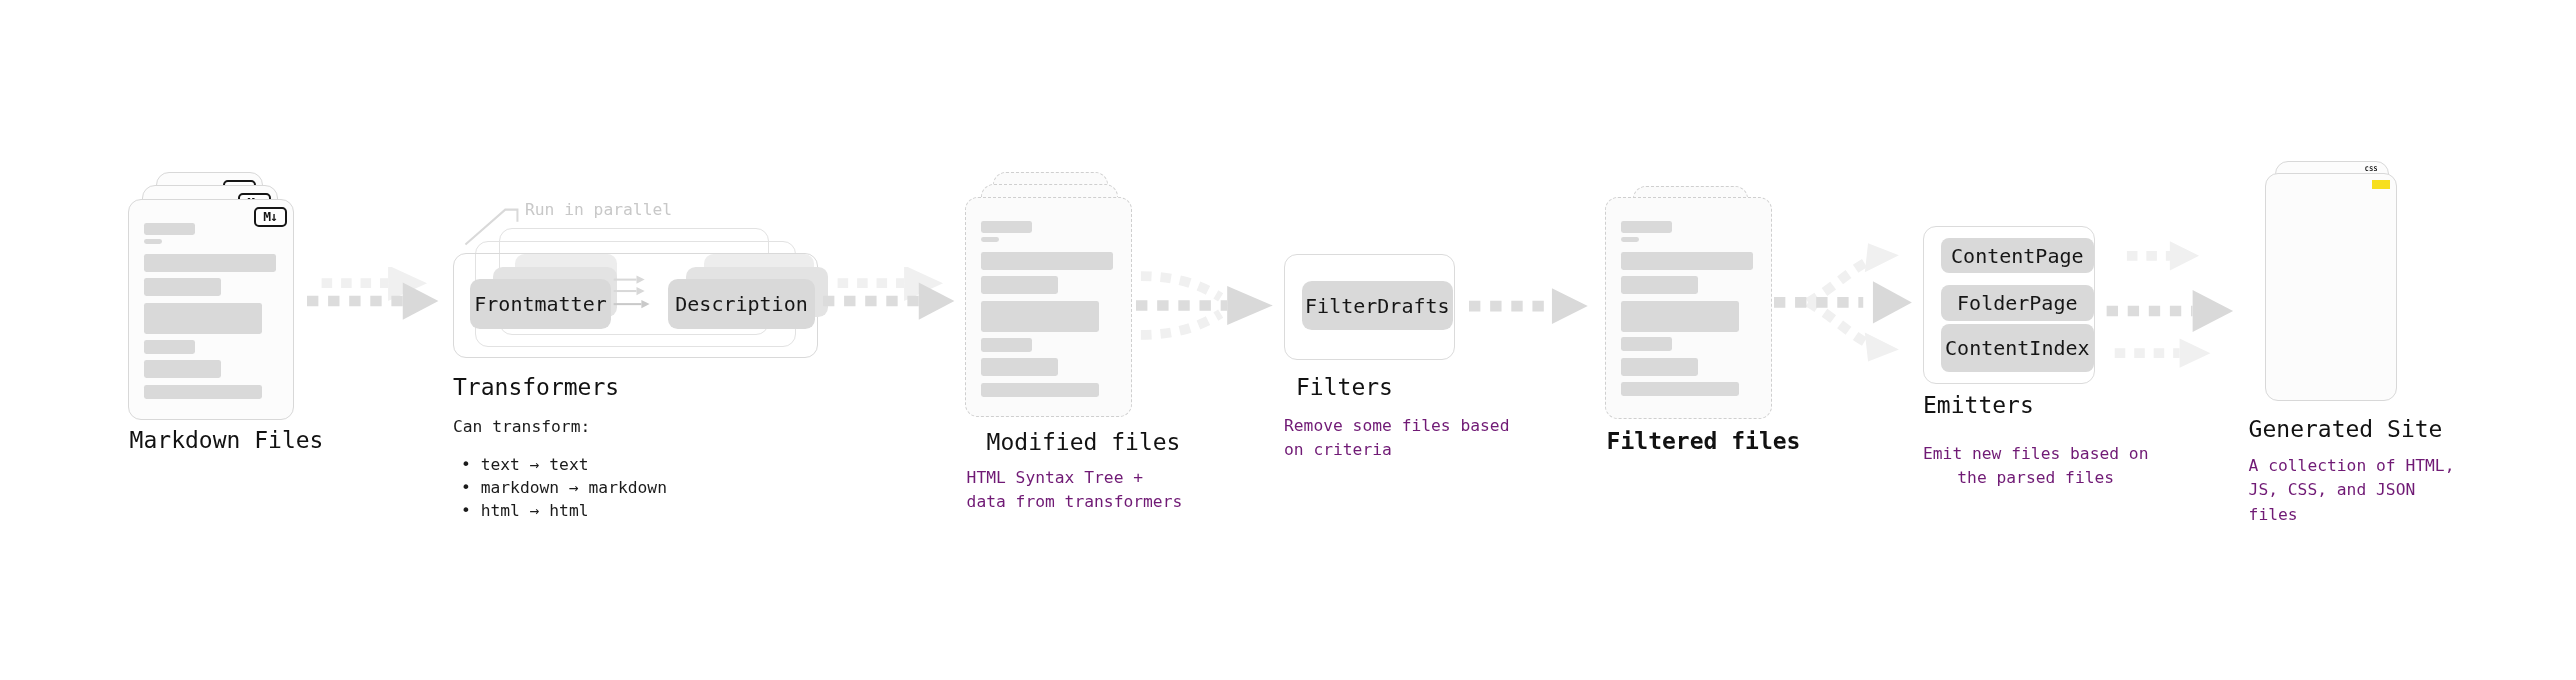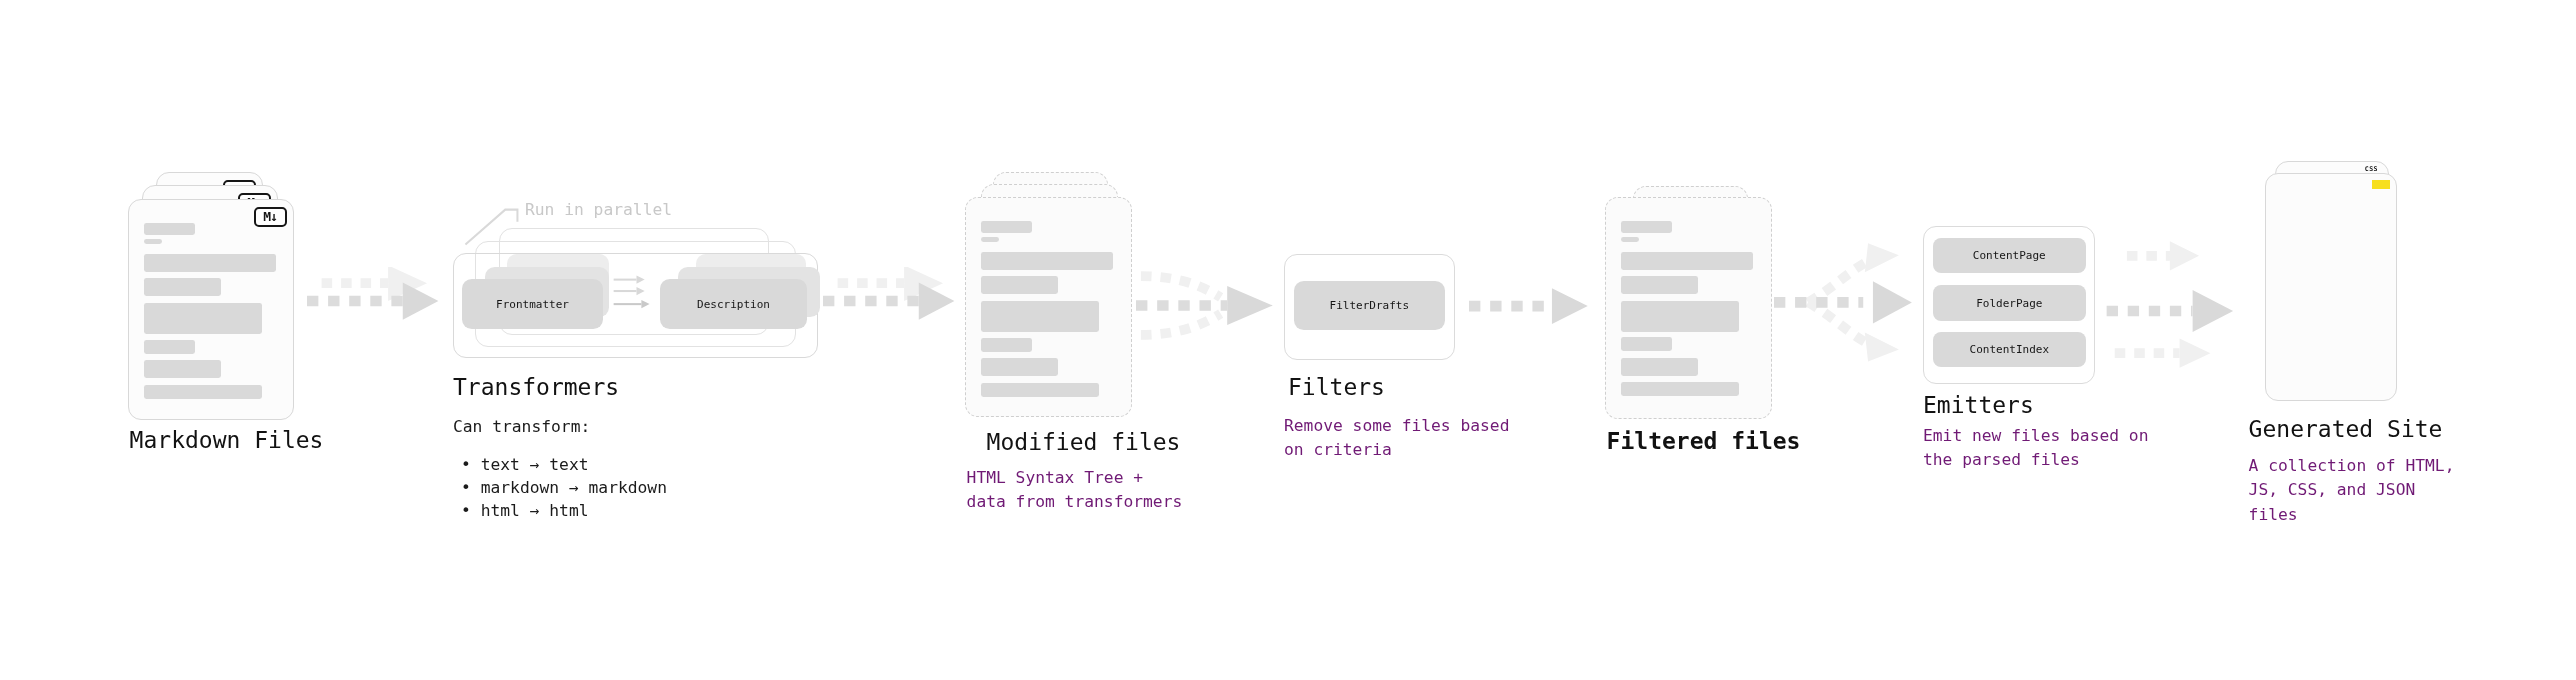--- a/index.html
+++ b/index.html
@@ -43,21 +43,21 @@
   .stage-desc{position:absolute;font-size:16.3px;line-height:24.4px;color:#701a75;white-space:pre-line;}
   .desc-title{position:absolute;font-size:16.3px;line-height:23px;color:#1b1b1b;white-space:nowrap;}
   .bullet{font-size:16.3px;line-height:23px;color:#1b1b1b;padding-left:8.1px;white-space:nowrap;}
   .annotation{position:absolute;font-size:16.3px;line-height:16.3px;color:#c8c8c8;white-space:nowrap;}
 
   
   .outline-box{position:absolute;border:1.6px solid #dbdbdb;border-radius:13px;background:#fff;box-sizing:border-box;}
   .t-outline{position:absolute;border:1.6px solid #e2e2e2;border-radius:13px;background:transparent;box-sizing:border-box;}
   .t-outline.front{border-color:#d9d9d9;}
   .gbox{position:absolute;background:#d9d9d9;border-radius:9.8px;display:flex;align-items:center;justify-content:center;
-    font-size:11px;color:#161616;white-space:nowrap;}
+    font-size:20px;color:#161616;white-space:nowrap;margin-left:8px;}
   .gbox.ghost1{background:#e3e3e3;}
   .gbox.ghost2{background:#ededed;}
   .ebox{border-radius:8.1px;}
 
   
   .a-main-s{stroke:#dcdcdc;stroke-width:13;fill:none;stroke-dasharray:14 12;}
   .a-main-f{fill:#d9d9d9;}
   .a-faint-s{stroke:#f0f0f0;stroke-width:12;fill:none;stroke-dasharray:13 11;}
   .a-faint-f{fill:#f0f0f0;}
   .leader{stroke:#d9d9d9;stroke-width:2.5;fill:none;}
@@ -167,21 +167,21 @@
   <svg class="abs" style="left:1136px;top:268px;" width="140" height="75" viewBox="0 0 172 92">
     <path class="a-faint-s" d="M6 10 C50 10 78 20 104 36"></path>
     <path class="a-faint-s" d="M6 82 C50 82 78 72 104 56"></path>
     <path class="a-main-s" d="M0 46 H112"></path>
     <polygon class="a-main-f" points="112,22 112,70 168,46"></polygon>
   </svg>
 
   <div class="stage" style="left:1284px;top:254px;width:276px;height:211px;">
     <div class="outline-box" style="left:0;top:0;width:171px;height:106px;"></div>
     <div class="gbox" style="left:9.8px;top:27px;width:151px;height:49px;">FilterDrafts</div>
-    <div class="stage-label" style="left:4px;top:121px;text-align:center;">Filters</div>
+    <div class="stage-label" style="left:12px;top:121px;text-align:center;">Filters</div>
     <div class="stage-desc" style="left:0;top:160px;">Remove some files based
 on criteria</div>
   </div>
 
   <svg class="abs" style="left:1469px;top:288px;" width="122" height="37" viewBox="0 0 150 45">
     <path class="a-main-s" d="M0 22 H102"></path>
     <polygon class="a-main-f" points="102,0 102,44 146,22"></polygon>
   </svg>
 
   <div class="stage" style="left:1605px;top:186px;width:179px;height:276px;font-weight:bold;">
@@ -207,23 +207,23 @@
     <path class="a-faint-s" d="M42 79 C72 96 88 114 116 130"></path>
     <polygon class="a-faint-f" points="112,116 116,152 154,137"></polygon>
     <path class="a-main-s" d="M0 79 H110"></path>
     <polygon class="a-main-f" points="122,53 122,105 170,79"></polygon>
   </svg>
 
   <div class="stage" style="left:1923px;top:226px;width:260px;height:260px;">
     <div class="outline-box" style="left:0;top:0;width:172px;height:158px;"></div>
     <div class="gbox ebox" style="left:9.8px;top:12.2px;width:153px;height:35px;">ContentPage</div>
     <div class="gbox ebox" style="left:9.8px;top:59px;width:153px;height:36px;">FolderPage</div>
-    <div class="gbox ebox" style="left:9.8px;top:106px;width:153px;height:35px;">ContentIndex</div>
+    <div class="gbox ebox" style="left:9.8px;top:98px;width:153px;height:48px;">ContentIndex</div>
     <div class="stage-label" style="left:0;top:167px;">Emitters</div>
-    <div class="stage-desc" style="left:0;top:198px;">Emit new files based on
+    <div class="stage-desc" style="left:0;top:216px;text-align:center;">Emit new files based on
 the parsed files</div>
   </div>
 
   <svg class="abs" style="left:2105px;top:238px;" width="146" height="133" viewBox="0 0 180 164">
     <path class="a-faint-s" d="M27 22 H80"></path>
     <polygon class="a-faint-f" points="80,4 80,40 116,22"></polygon>
     <path class="a-main-s" d="M2 90 H108"></path>
     <polygon class="a-main-f" points="108,64 108,116 158,90"></polygon>
     <path class="a-faint-s" d="M12 142 H92"></path>
     <polygon class="a-faint-f" points="92,124 92,160 130,142"></polygon>

